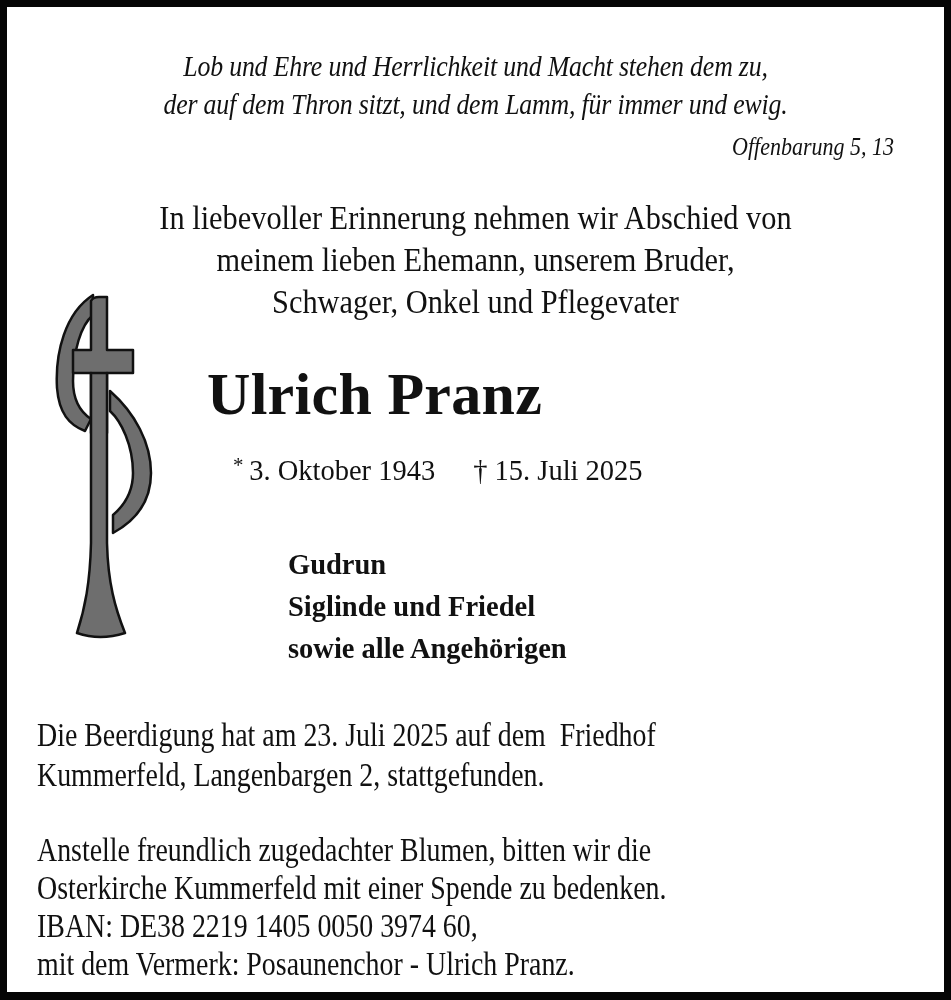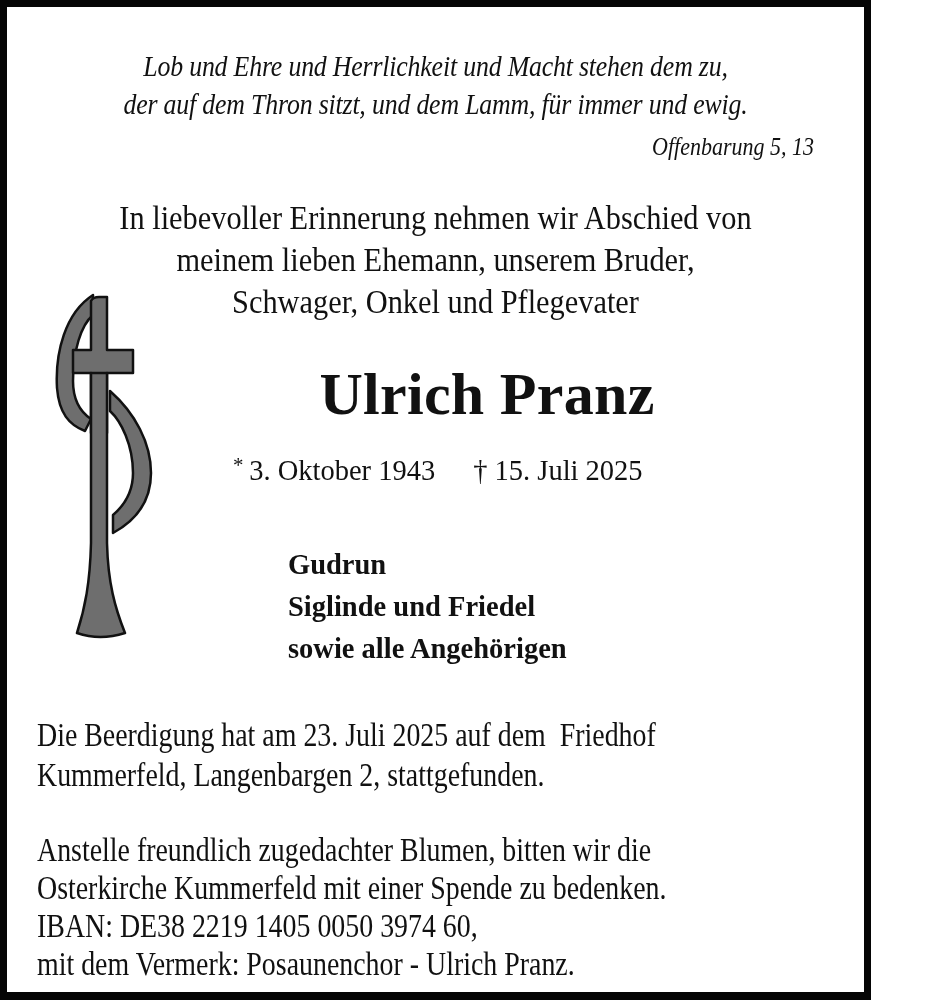--- a/index.html
+++ b/index.html
@@ -1,19 +1,19 @@
 <!DOCTYPE html>
 <html><head>
 <meta charset="utf-8">
 <style>
   html, body { margin: 0; padding: 0; background: #ffffff; }
   body { width: 951px; height: 1000px; overflow: hidden; }
   .page {
     position: relative;
-    width: 871px; height: 1000px;
+    width: 951px; height: 1000px;
     box-sizing: border-box;
     border: 7px solid #050505;
     border-bottom-width: 8px;
     background: #ffffff;
     color: #111111;
     font-family: "Liberation Serif", "DejaVu Serif", serif;
   }
   .verse {
     position: absolute; left: 0; right: 0; top: 40px;
     text-align: center;
@@ -38,21 +38,21 @@
     line-height: 42px;
     transform: scaleX(0.92);
     transform-origin: center top;
   }
   .cross {
     position: absolute; left: 48px; top: 286px;
     width: 110px; height: 350px;
   }
   .name {
     position: absolute; left: 200px; width: 560px; top: 352px;
-    text-align: center;
+    text-align: left;
     font-weight: bold;
     font-size: 60px;
     line-height: 70px;
     letter-spacing: 0.3px;
   }
   .dates {
     position: absolute; left: 226px; top: 440px;
     font-size: 30px;
     line-height: 36px;
     white-space: nowrap;

